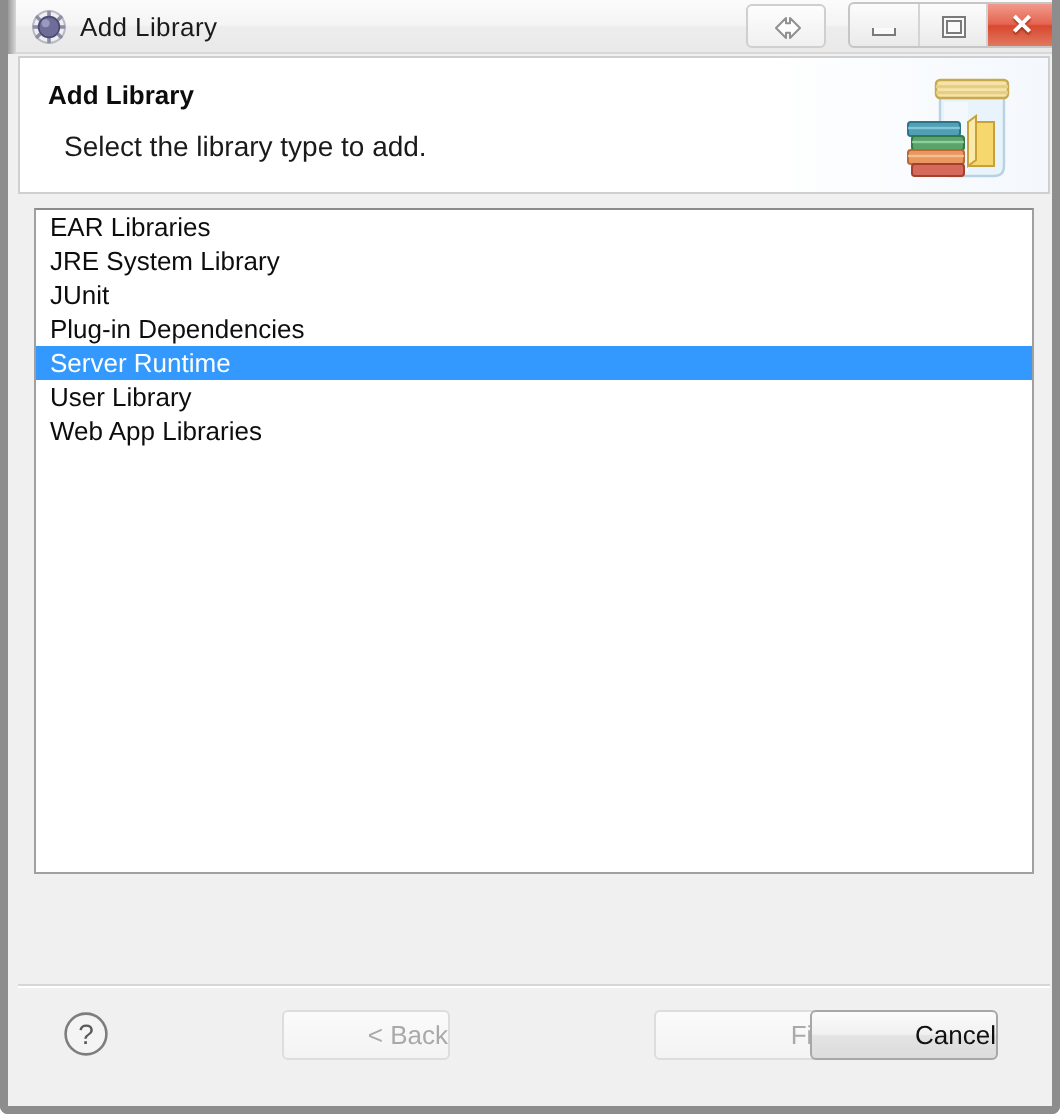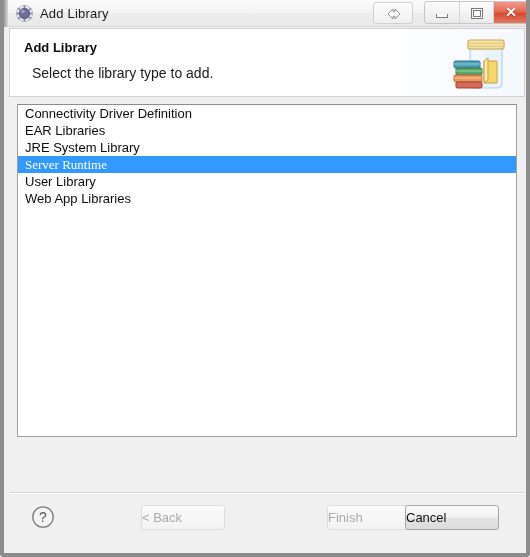--- a/index.html
+++ b/index.html
@@ -181,21 +181,20 @@
     line-height: 17px;
     font-size: 13px;
     color: #0d0d0d;
     padding-left: 7px;
     white-space: nowrap;
     box-sizing: border-box;
   }
   .list-row.selected {
     background: #3399ff;
     color: #ffffff;
-    font-family: Liberation Serif, serif;
   }
 
   
   #separator {
     position: absolute;
     left: 5px; top: 492px;
     width: 516px;
     height: 1px;
     background: #d6d6d6;
     border-bottom: 1px solid #ffffff;
@@ -213,21 +212,21 @@
     position: absolute;
     left: 22px; top: 11px;
     width: 24px; height: 24px;
   }
   .dlg-btn {
     position: absolute;
     top: 11px;
     height: 25px;
     box-sizing: border-box;
     font-size: 13px;
-    text-align: left;
+    text-align: right;
     line-height: 23px;
     border-radius: 3px;
     white-space: nowrap;
   }
   .dlg-btn.disabled {
     border: 1px solid #ddddde;
     background: linear-gradient(to bottom,#fbfbfb,#f3f3f3);
     color: #a9a9a9;
   }
   .dlg-btn.normal {
@@ -316,23 +315,24 @@
         <rect x="6" y="37.4" width="26" height="1.2" fill="#9ad9a8" opacity="0.8"></rect>
         <rect x="4" y="42" width="28" height="7" rx="1.4" fill="#e9975f" stroke="#b86a32" stroke-width="1"></rect>
         <rect x="4" y="44.4" width="28" height="1.2" fill="#f7c59b" opacity="0.85"></rect>
         <rect x="6" y="49" width="26" height="6" rx="1.4" fill="#d4695c" stroke="#a4402f" stroke-width="1"></rect>
       </svg>
     </span>
   </div>
 
   <div id="body">
     <div id="list-box">
-        <div class="list-row">Connectivity Driver Definition</div>
         <div class="list-row">EAR Libraries</div>
         <div class="list-row">JRE System Library</div>
+        <div class="list-row">JUnit</div>
+        <div class="list-row">Plug-in Dependencies</div>
         <div class="list-row selected">Server Runtime</div>
         <div class="list-row">User Library</div>
         <div class="list-row">Web App Libraries</div>
       </div>
   </div>
 
   <div id="separator"></div>
 
   <div id="buttonbar">
     <span id="help-button">

